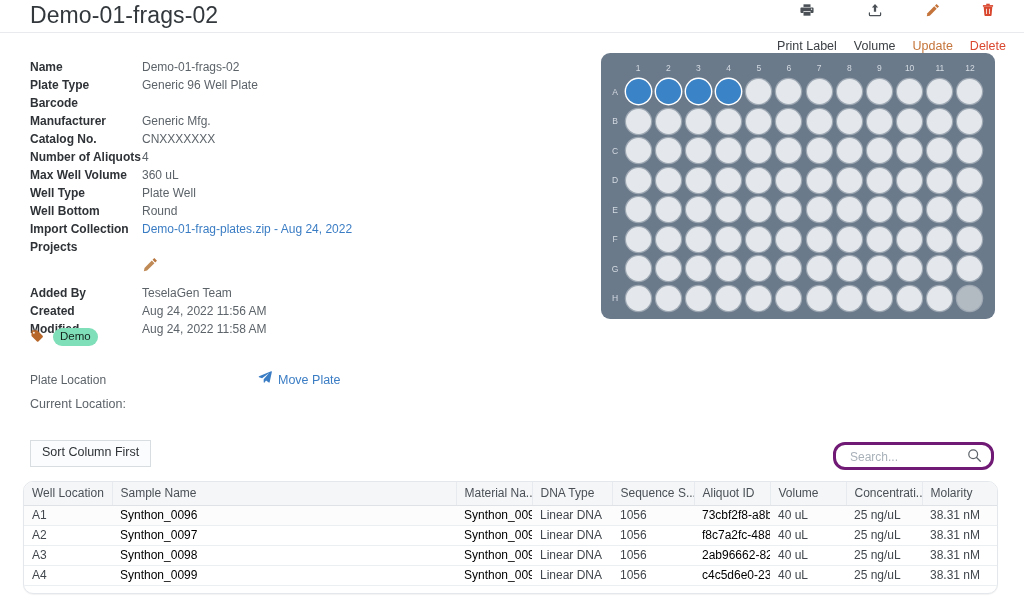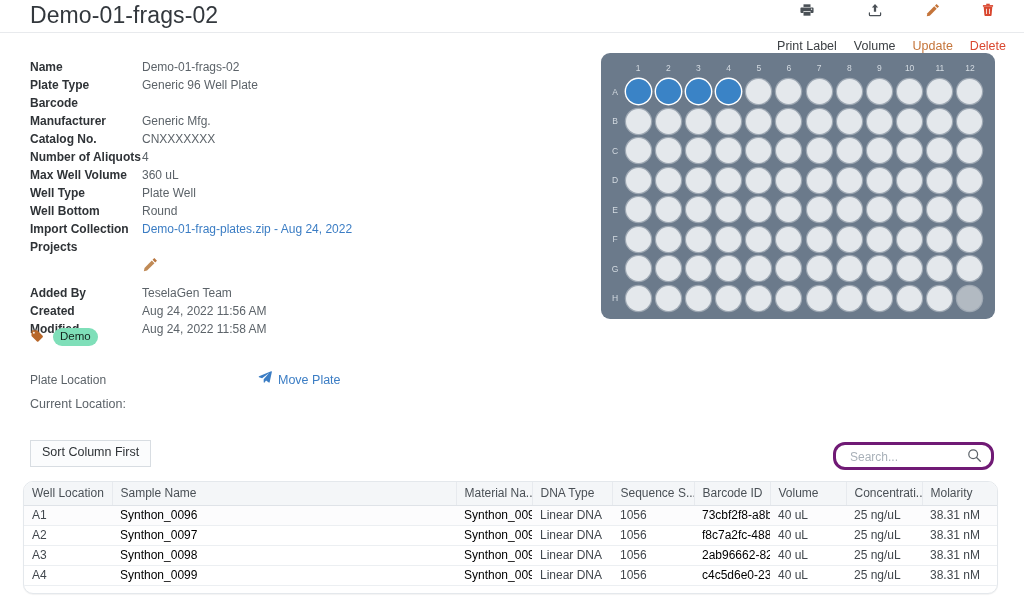--- a/index.html
+++ b/index.html
@@ -754,21 +754,21 @@
         <col style="width: 76px;">
         <col style="width: 75px;">
       </colgroup>
     <thead>
       <tr id="table-head-row">
           <th>Well Location</th>
           <th>Sample Name</th>
           <th>Material Na...</th>
           <th>DNA Type</th>
           <th>Sequence S...</th>
-          <th>Barcode ID</th>
+          <th>Aliquot ID</th>
           <th>Volume</th>
           <th>Concentrati...</th>
           <th>Molarity</th>
         </tr>
     </thead>
     <tbody id="table-body">
         <tr>
           <td>A1</td>
           <td class="link">Synthon_0096</td>
           <td class="link">Synthon_0096</td>

